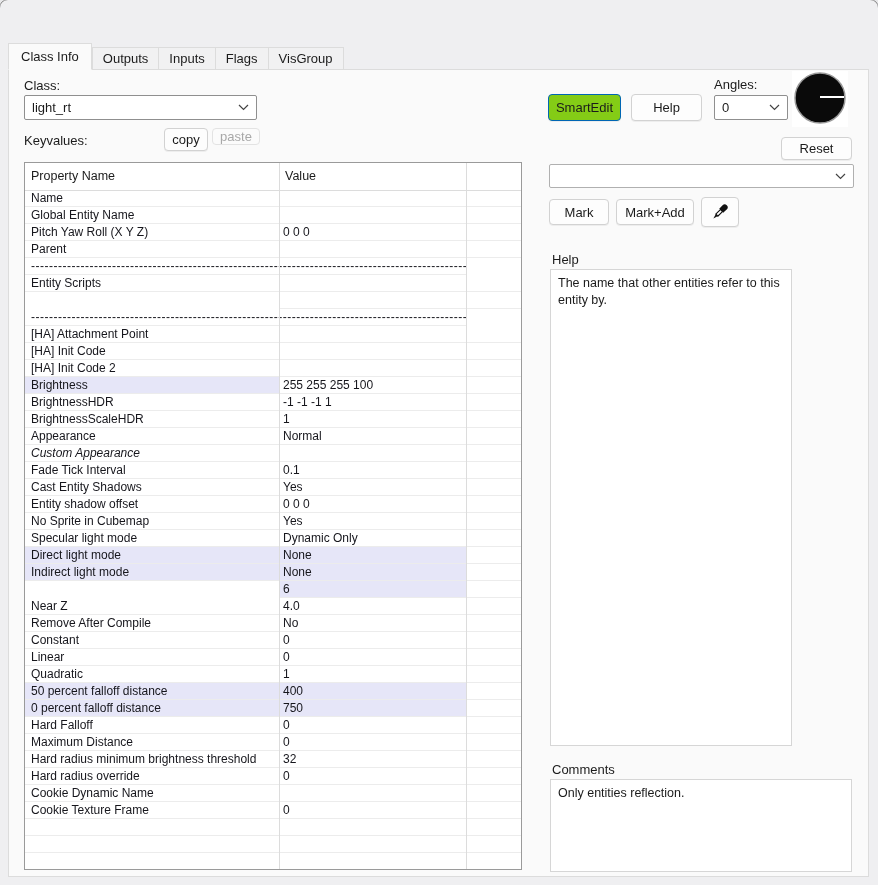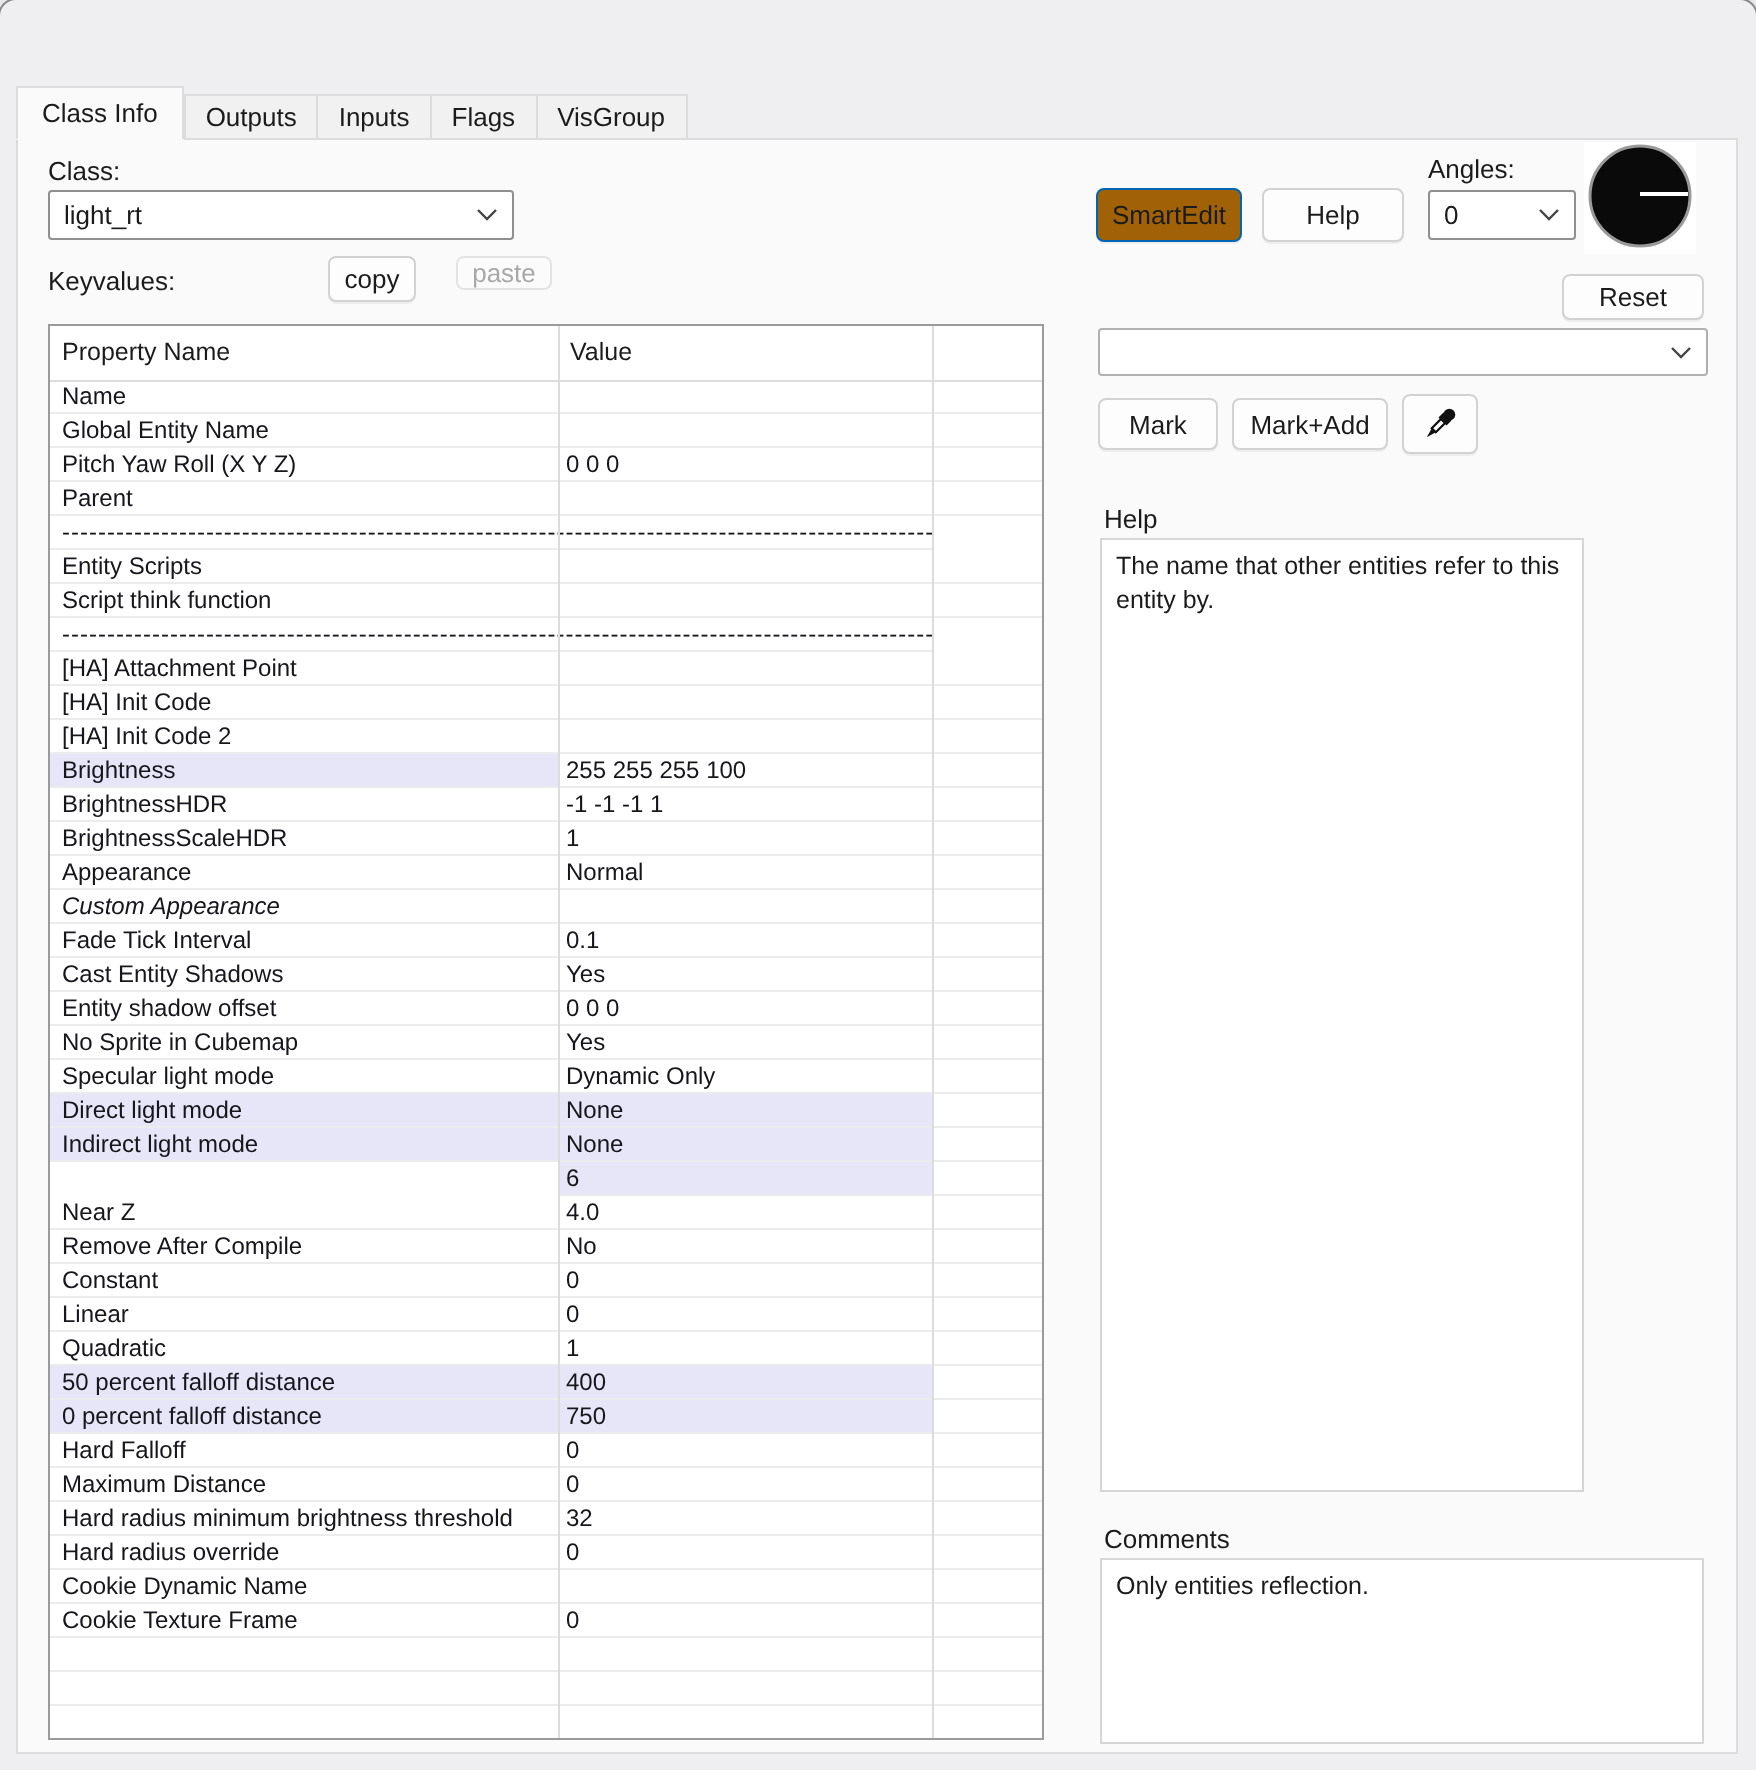--- a/index.html
+++ b/index.html
@@ -37,21 +37,21 @@
     position:absolute;background:#fff;border:1px solid #8f8f8f;border-radius:2px;
     display:flex;align-items:center;justify-content:space-between;
     font-size:13px;color:#1b1b1b;padding:0 7px;
   }
   .combo.light{border-color:#b0b0b0;}
   .btn{
     position:absolute;background:#fdfdfd;border:1px solid #d2d2d2;border-radius:4px;
     display:flex;align-items:center;justify-content:center;font-size:13px;color:#1b1b1b;
     box-shadow:0 1px 0 rgba(0,0,0,0.05);
   }
-  .btn.toggled{background:#a16207;border:1px solid #0066b4;}
+  .btn.toggled{background:#84cc16;border:1px solid #0066b4;}
   .btn.disabled{color:#a8a8a8;border-color:#e3e3e3;background:#fbfbfb;box-shadow:none;}
   .anglebox{position:absolute;left:792px;top:71px;width:56px;height:56px;background:#fff;}
   .textbox{
     position:absolute;background:#fff;border:1px solid #d6d6d6;
     font-size:12.5px;color:#1b1b1b;padding:5px 7px;line-height:1.35;
   }
   
   .kvtable{
     position:absolute;left:24px;top:162px;width:498px;height:708px;
     background:#fff;border:1px solid #9a9a9a;overflow:hidden;
@@ -88,21 +88,21 @@
   <div class="combo" style="left:24px;top:95px;width:233px;height:25px;">
     <span>light_rt</span>
     <span>
       <svg width="11" height="7" viewBox="0 0 11 7">
           <path d="M1 1 L5.5 5.5 L10 1" stroke="#444" stroke-width="1.2" fill="none"></path>
         </svg>
     </span>
   </div>
   <span class="lbl" style="left:24px;top:133px;">Keyvalues:</span>
   <div class="btn" style="left:164px;top:128px;width:44px;height:23px;">copy</div>
-  <div class="btn disabled" style="left:212px;top:128px;width:48px;height:17px;margin-left:16px;">paste</div>
+  <div class="btn disabled" style="left:212px;top:128px;width:48px;height:17px;">paste</div>
 
   <div class="btn toggled" style="left:548px;top:94px;width:73px;height:27px;">SmartEdit</div>
   <div class="btn" style="left:631px;top:94px;width:71px;height:27px;">Help</div>
   <span class="lbl" style="left:714px;top:77px;">Angles:</span>
   <div class="combo" style="left:714px;top:95px;width:74px;height:25px;">
     <span>0</span>
     <span>
       <svg width="11" height="7" viewBox="0 0 11 7">
           <path d="M1 1 L5.5 5.5 L10 1" stroke="#444" stroke-width="1.2" fill="none"></path>
         </svg>
@@ -182,21 +182,20 @@
         </div>
         <div class="kv-row" style="top: 95px;">
           <div class="kv-cell kv-sep">----------------------------------------------------------------------------------------------------</div>
         </div>
         <div class="kv-row" style="top: 112px;">
           <div class="kv-cell kv-name">Entity Scripts</div>
           <div class="kv-cell kv-value"></div>
           <div class="kv-cell kv-extra"></div>
         </div>
         <div class="kv-row" style="top: 129px;">
-          <div class="kv-cell kv-name">Script think function</div>
           <div class="kv-cell kv-value"></div>
           <div class="kv-cell kv-extra"></div>
         </div>
         <div class="kv-row" style="top: 146px;">
           <div class="kv-cell kv-sep">--------------------------------------------------------------------------------------------------------</div>
         </div>
         <div class="kv-row" style="top: 163px;">
           <div class="kv-cell kv-name">[HA] Attachment Point</div>
           <div class="kv-cell kv-value"></div>
           <div class="kv-cell kv-extra"></div>

